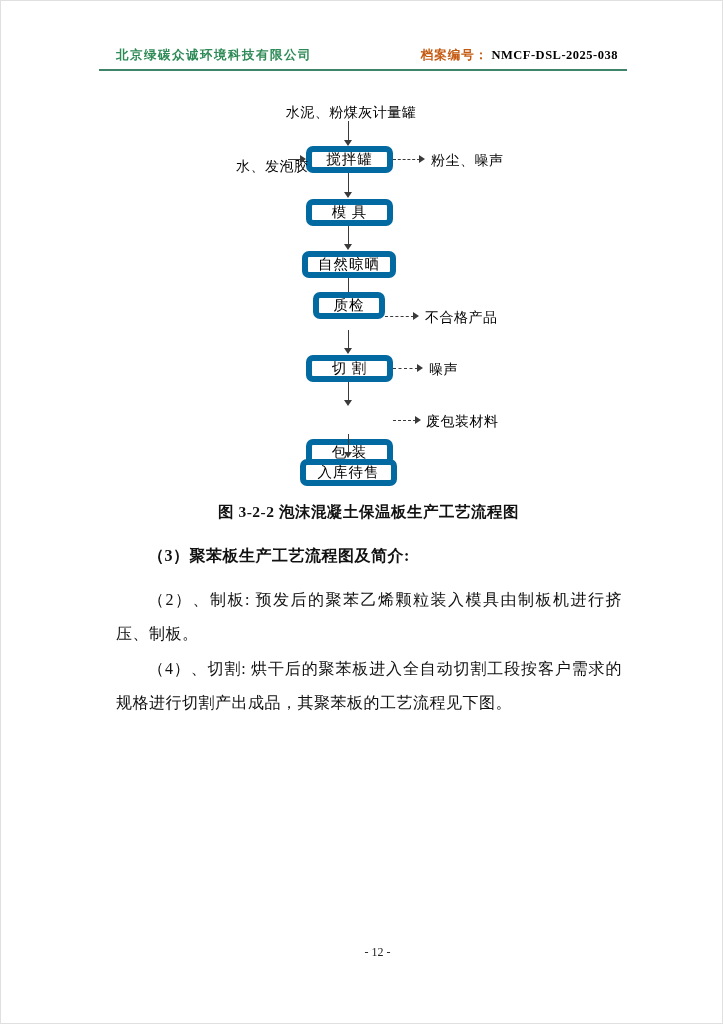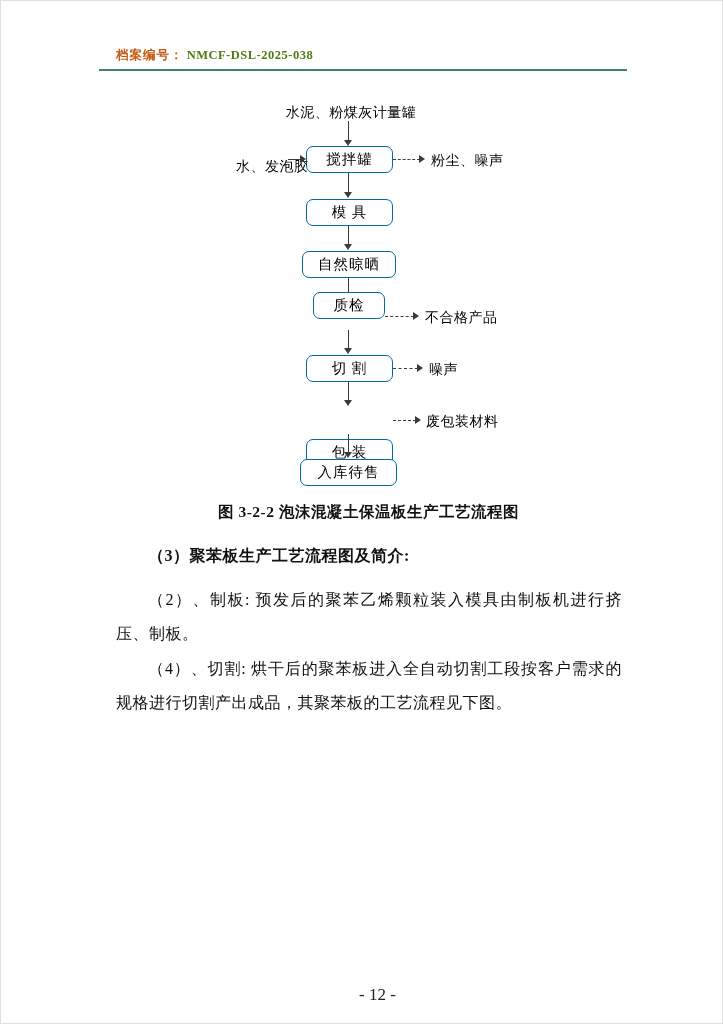--- a/index.html
+++ b/index.html
@@ -15,34 +15,34 @@
   .header-row {
     position:absolute; left:115px; top:46px; width:502px;
     display:flex; justify-content:space-between; align-items:baseline;
   }
   .company-name {
     color:#2e8b57; font-weight:bold; font-size:12.5px; letter-spacing:1.5px;
     font-family:"Liberation Sans","DejaVu Sans",sans-serif;
   }
   .archive { font-size:12.5px; white-space:nowrap; }
   .archive-label { color:#c55a11; font-weight:bold; letter-spacing:1px; }
-  .archive-number { color:#4d7c0f; font-weight:bold; letter-spacing:0.5px;
+  .archive-number { color:#000000; font-weight:bold; letter-spacing:0.5px;
     font-family:"Liberation Serif","DejaVu Serif",serif; }
   .header-rule {
     position:absolute; left:98px; top:68px; width:528px; height:2px;
     background:#3f8468;
   }
 
   
   .fc-text {
     position:absolute; font-size:14px; color:#000; white-space:nowrap;
     letter-spacing:0.5px;
   }
   .fc-box {
-    position:absolute; border:1px solid #0369a1; border-radius:7px; background:#fff;
+    position:absolute; border:6px solid #0369a1; border-radius:7px; background:#fff;
     display:flex; align-items:center; justify-content:center;
     font-size:14.5px; color:#000; letter-spacing:1px; white-space:nowrap;
   }
   .arrow-down { position:absolute; width:9px; }
   .arrow-down::before {
     content:""; position:absolute; left:3.6px; top:0; bottom:5px; width:1.6px; background:#3a3a3a;
   }
   .arrow-down::after {
     content:""; position:absolute; left:0; bottom:0; width:0; height:0;
     border-left:4.5px solid transparent; border-right:4.5px solid transparent;
@@ -68,30 +68,31 @@
   .content { position:absolute; left:115px; top:541px; width:506px; }
   .section-heading {
     font-weight:bold; font-size:16px; line-height:28px; text-indent:2em;
     margin-bottom:13px; letter-spacing:0.5px;
   }
   .para {
     font-size:16px; line-height:33.5px; text-indent:2em; text-align:justify;
     letter-spacing:0.5px; margin-bottom:2px;
   }
   .footer {
-    position:absolute; left:0; top:984px; width:100%;
-    text-align:center; font-size:17px; color:#222;padding-left:32px;
+    position:absolute; left:0; top:944px; width:100%;
+    text-align:center; font-size:12px; color:#222;padding-left:32px;
   }
 </style>
 </head>
 <body>
 
 <div class="page">
 
   <div class="header-row">
+    <span class="company-name">北京绿碳众诚环境科技有限公司</span>
     <span class="archive">
       <span class="archive-label">档案编号：</span>
       <span class="archive-number">NMCF-DSL-2025-038</span>
     </span>
   </div>
   <div class="header-rule"></div>
 
   <div>
 
     <div class="fc-text" style="left:280px; top:103px; width:140px; text-align:center;">水泥、粉煤灰计量罐</div>

